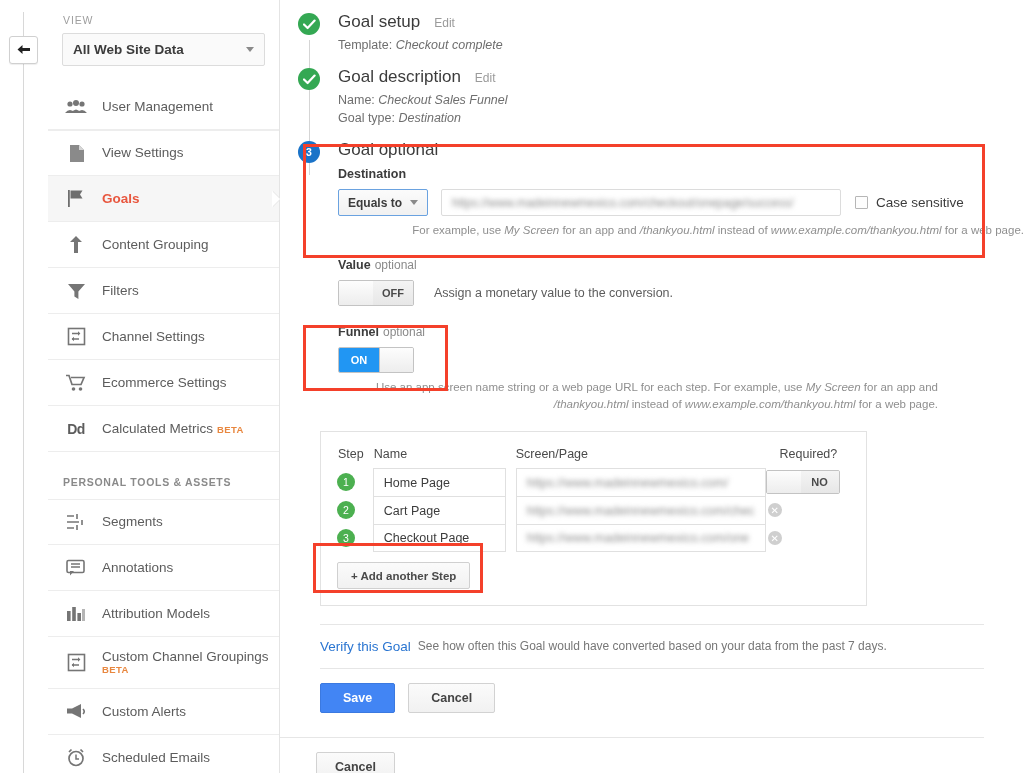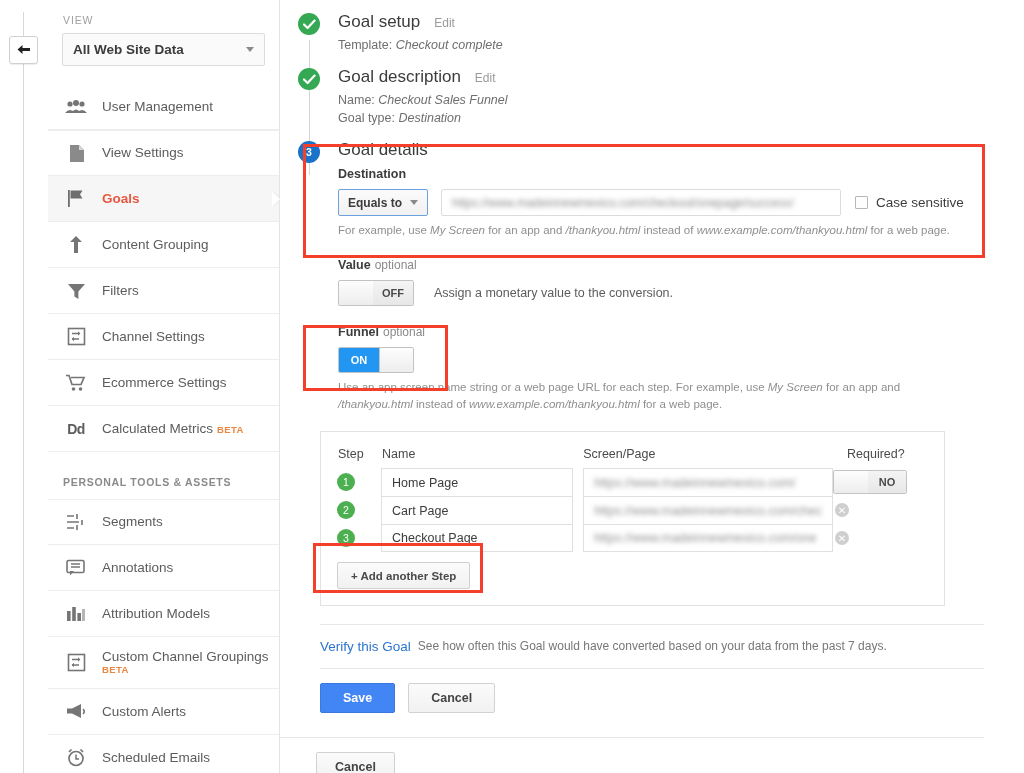--- a/index.html
+++ b/index.html
@@ -137,21 +137,21 @@
     display: flex; align-items: center; padding: 0 10px;
     font-size: 12px; color: #8d8d8d;
   }
   .blur { filter: blur(2.6px); user-select: none; white-space: nowrap; overflow: hidden; }
   .chk-wrap { margin-top: 8px; margin-left: 14px; display: flex; align-items: center; gap: 8px; cursor: pointer; }
   .chk {
     width: 13px; height: 13px; border: 1px solid #b6b6b6;
     background: #fdfdfd; border-radius: 1px;
   }
   .chk-label { font-size: 13.5px; color: #3c3c3c; }
-  .hint { font-size: 11.5px; color: #8f8f8f; margin-top: 6px; line-height: 1.5; }
+  .hint { font-size: 11.5px; color: #8f8f8f; margin-top: 6px; line-height: 1.5; text-align: right; }
   .hint i { font-style: italic; }
 
   
   .toggle {
     margin-top: 8px; width: 76px; height: 26px;
     border: 1px solid #c3c3c3; border-radius: 2px;
     display: flex; overflow: hidden; cursor: pointer;
     box-shadow: inset 0 1px 1px rgba(0,0,0,.04);
   }
   .toggle .knob { width: 34px; background: linear-gradient(#fdfdfd,#ededed); }
@@ -161,21 +161,21 @@
     background: linear-gradient(#f4f4f4,#e7e7e7);
   }
   .toggle.on .lbl {
     order: -1; background: #2196f3; color: #fff;
   }
   .toggle.on .knob { border-left: 1px solid #c3c3c3; }
   .toggle-desc { font-size: 12.5px; color: #5c5c5c; margin-left: 20px; margin-top: 8px; }
 
   
   .funnel-card {
-    margin-top: 18px; margin-left: 40px; width: 625px;
+    margin-top: 18px; margin-left: 40px; width: 547px;
     border: 1px solid #e2e2e2; background: #fff;
     padding: 14px 16px 16px 16px;
   }
   .ftab { width: 100%; border-collapse: collapse; }
   .ftab th {
     font-size: 12.5px; font-weight: normal; color: #4a4a4a;
     text-align: left; padding-bottom: 7px;
   }
   .ftab th.c-step { width: 48px; }
   .ftab th.c-name { width: 220px; }
@@ -451,21 +451,21 @@
           <span>Name:</span>
           <i>Checkout Sales Funnel</i><br>
           <span>Goal type:</span>
           <i>Destination</i>
         </div>
       </div>
 
       <div class="step-row" style="margin-bottom:0">
         <div class="bullet active">3</div>
         <div class="step-title-row">
-          <span class="step-title">Goal details</span>
+          <span class="step-title">Goal optional</span>
         </div>
 
         <div class="gd-body">
           <div class="field-label">Destination</div>
           <div class="row">
             <div class="dd">
               <span>Equals to</span>
               <span class="caret"></span>
             </div>
             <div class="url-input">

